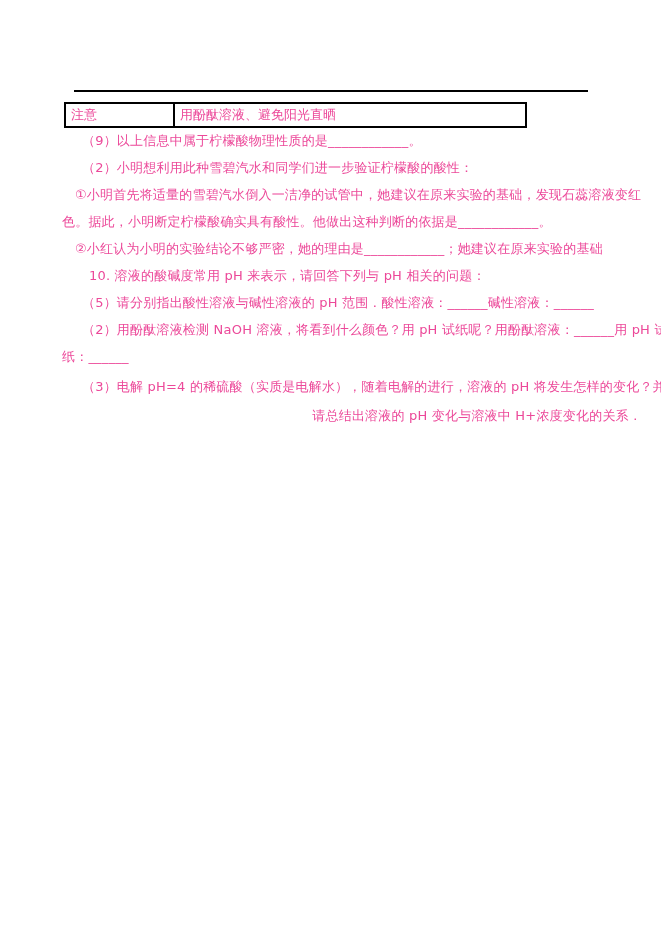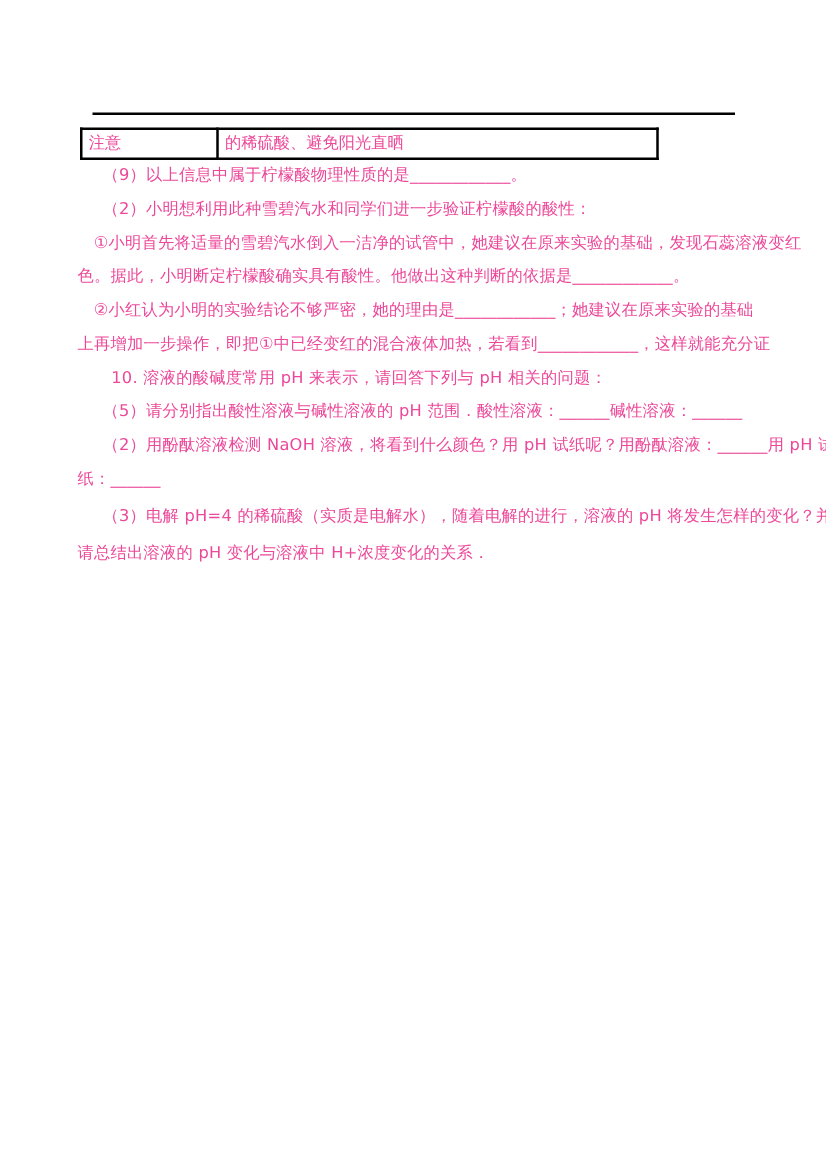--- a/index.html
+++ b/index.html
@@ -50,52 +50,51 @@
   .line {
     height: 27px;
     line-height: 27px;
     white-space: nowrap;
     letter-spacing: 0.2px;
   }
   .ind-q { padding-left: 20px; }  
   .ind-c { padding-left: 13px; }  
   .ind-n { padding-left: 27px; }  
   .mt3 { margin-top: 3px; }
-  .mt2 { margin-top: 2px; }
+  .mt2 { margin-top: 2px; text-align: right; }
   .page-number {
     position: absolute;
     left: 577px;
     top: 895px;
     font-size: 12px;
     line-height: 14px;
   }
 </style>
 </head>
 <body>
 
 <div class="page">
 
   <div class="header-rule"></div>
 
   <table class="notice-table">
     <tbody>
       <tr>
         <td class="c1">注意</td>
-        <td class="c2">的稀硫酸、避免阳光直晒</td>
+        <td class="c2">用酚酞溶液、避免阳光直晒</td>
       </tr>
     </tbody>
   </table>
 
   <div class="body-text">
     <div class="line ind-q">（9）以上信息中属于柠檬酸物理性质的是____________。</div>
     <div class="line ind-q">（2）小明想利用此种雪碧汽水和同学们进一步验证柠檬酸的酸性：</div>
     <div class="line ind-c">①小明首先将适量的雪碧汽水倒入一洁净的试管中，她建议在原来实验的基础，发现石蕊溶液变红</div>
     <div class="line">色。据此，小明断定柠檬酸确实具有酸性。他做出这种判断的依据是____________。</div>
     <div class="line ind-c">②小红认为小明的实验结论不够严密，她的理由是____________；她建议在原来实验的基础</div>
-    <div class="line">上再增加一步操作，即把①中已经变红的混合液体加热，若看到____________，这样就能充分证</div>
     <div class="line ind-n">10. 溶液的酸碱度常用 pH 来表示，请回答下列与 pH 相关的问题：</div>
     <div class="line ind-q">（5）请分别指出酸性溶液与碱性溶液的 pH 范围．酸性溶液：______碱性溶液：______</div>
     <div class="line ind-q">（2）用酚酞溶液检测 NaOH 溶液，将看到什么颜色？用 pH 试纸呢？用酚酞溶液：______用 pH 试</div>
     <div class="line">纸：______</div>
     <div class="line ind-q mt3">（3）电解 pH=4 的稀硫酸（实质是电解水），随着电解的进行，溶液的 pH 将发生怎样的变化？并</div>
     <div class="line mt2">请总结出溶液的 pH 变化与溶液中 H+浓度变化的关系．</div>
   </div>
 
   <div class="page-number">2</div>
 

